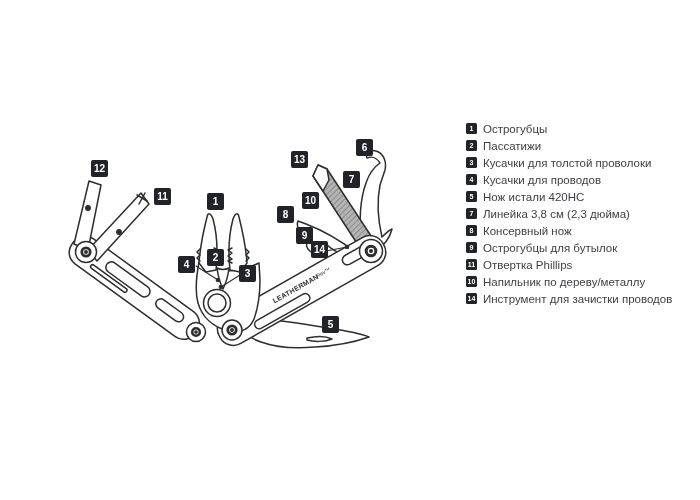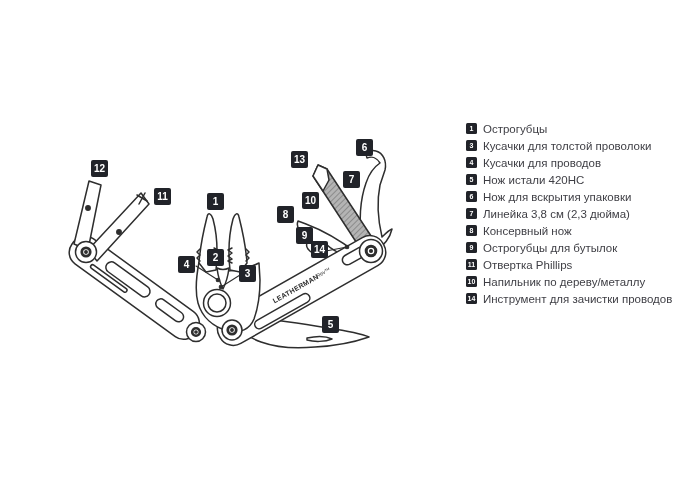--- a/index.html
+++ b/index.html
@@ -170,36 +170,36 @@
   <div class="badge" style="left:91px;top:160px;">12</div>
   <div class="badge" style="left:291px;top:151px;">13</div>
   <div class="badge" style="left:311px;top:241px;">14</div>
 
   <div class="legend">
     <div class="lrow">
         <span class="lbadge">1</span>
         <span class="ltext">Острогубцы</span>
       </div>
     <div class="lrow">
+        <span class="lbadge">2</span>
+        <span class="ltext">Пассатижи</span>
+      </div>
+    <div class="lrow">
         <span class="lbadge">3</span>
         <span class="ltext">Кусачки для толстой проволоки</span>
       </div>
     <div class="lrow">
         <span class="lbadge">4</span>
         <span class="ltext">Кусачки для проводов</span>
       </div>
     <div class="lrow">
         <span class="lbadge">5</span>
         <span class="ltext">Нож истали 420HC</span>
       </div>
     <div class="lrow">
-        <span class="lbadge">6</span>
-        <span class="ltext">Нож для вскрытия упаковки</span>
-      </div>
-    <div class="lrow">
         <span class="lbadge">7</span>
         <span class="ltext">Линейка 3,8 см (2,3 дюйма)</span>
       </div>
     <div class="lrow">
         <span class="lbadge">8</span>
         <span class="ltext">Консервный нож</span>
       </div>
     <div class="lrow">
         <span class="lbadge">9</span>
         <span class="ltext">Острогубцы для бутылок</span>

